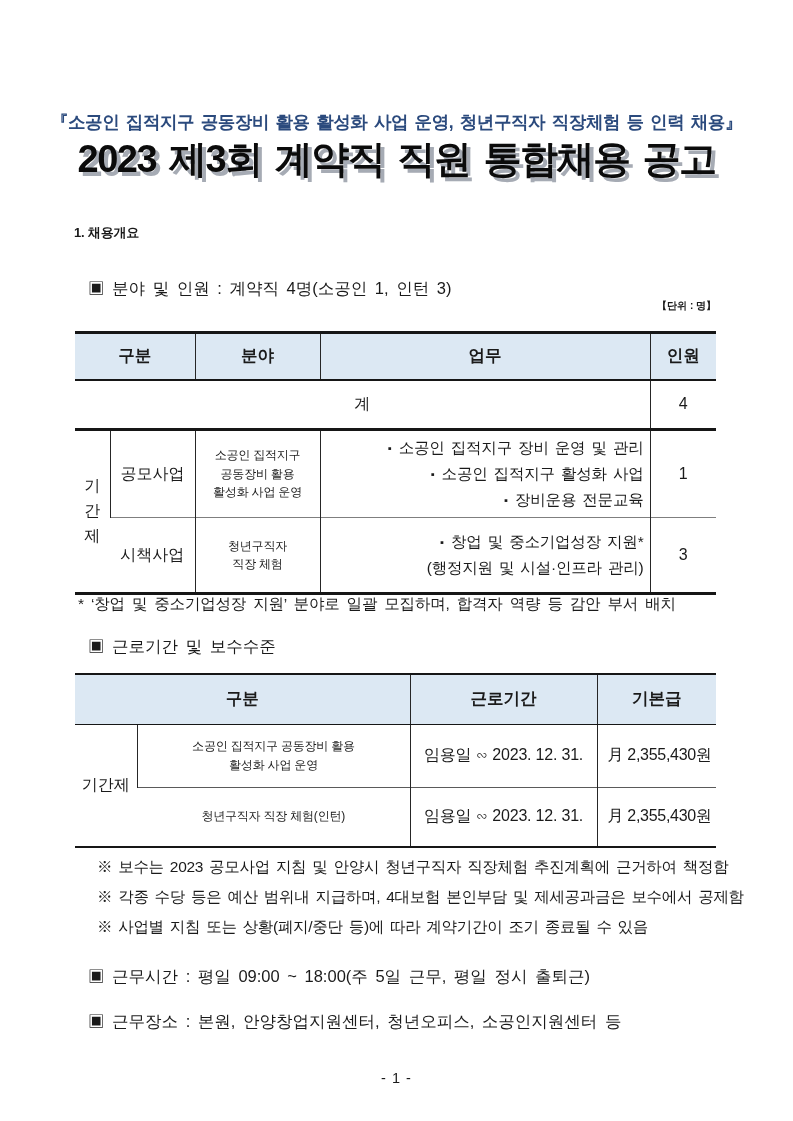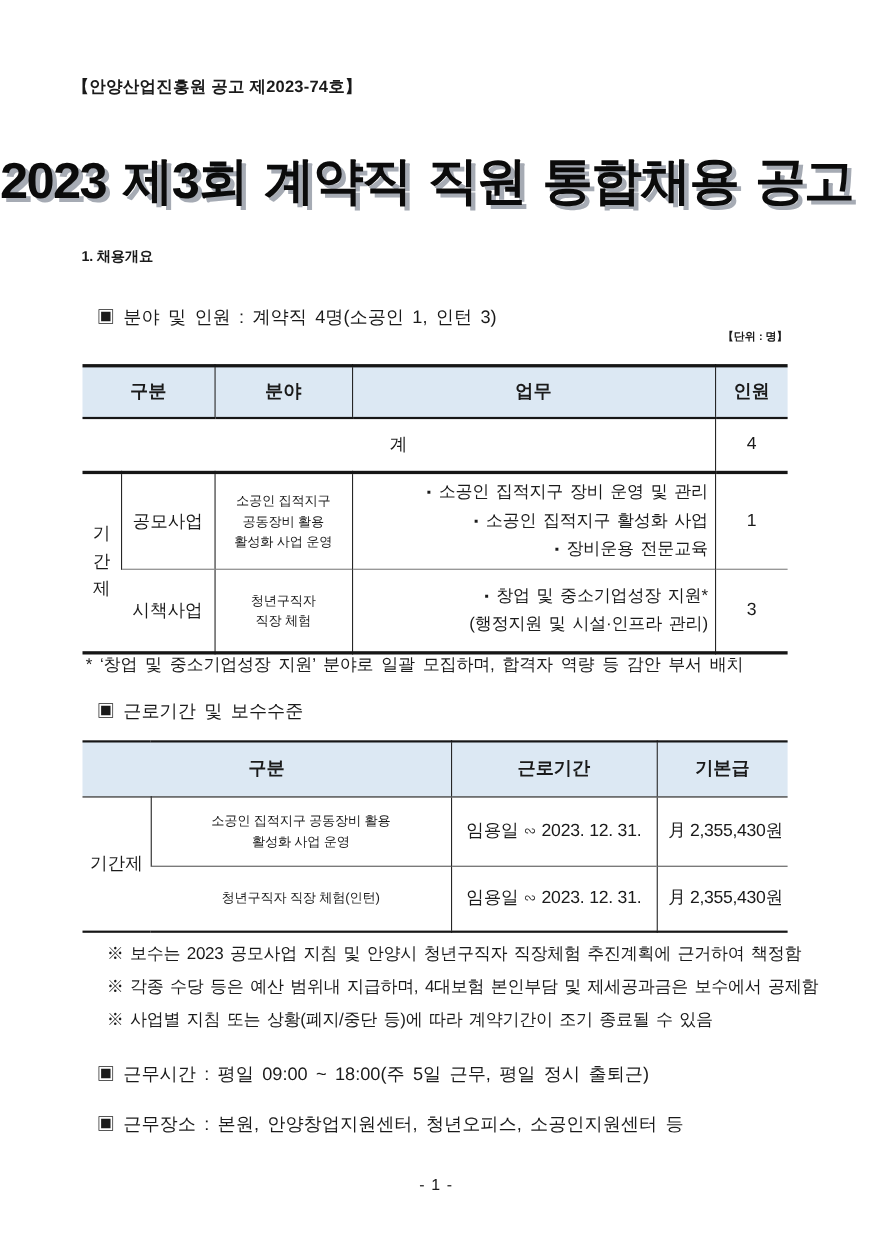--- a/index.html
+++ b/index.html
@@ -11,22 +11,22 @@
   }
   .abs { position:absolute; white-space:nowrap; }
 
   .notice { left:66px; top:70px; font-size:15px; font-weight:700; letter-spacing:.2px; }
 
   .subtitle {
     left:0; right:0; top:110px; text-align:center;
     color:#2b4a7d; font-size:17.5px; font-weight:800; letter-spacing:-.4px; word-spacing:2px;
   }
   .doc-title {
-    left:0; right:0; top:134px; text-align:left;
-    font-size:46px; font-weight:800; color:#0b0b0b; letter-spacing:-1.5px; word-spacing:4px;
+    left:0; right:0; top:134px; text-align:center;
+    font-size:38px; font-weight:800; color:#0b0b0b; letter-spacing:-1.5px; word-spacing:4px;
     text-shadow:4px 4px 0 #a6abb4;
   }
 
   .sec1-heading { left:74px; top:224px; font-size:13px; font-weight:800; letter-spacing:-.2px; }
   .field-line   { left:88px; top:278px; font-size:16.5px; word-spacing:3px; }
   .unit-label   { right:77px; top:299px; font-size:10px; font-weight:700; }
 
   table { border-collapse:collapse; table-layout:fixed; }
   td { vertical-align:middle; text-align:center; font-size:16px; color:#1a1a1a; }
   td + td { border-left:1.5px solid #262626; }
@@ -62,22 +62,22 @@
 
   .work-time  { left:88px; top:966px;  font-size:16.5px; word-spacing:3px; }
   .work-place { left:88px; top:1011px; font-size:16.5px; word-spacing:3px; }
   .page-num   { left:0; right:0; top:1070px; text-align:center; font-size:14.5px; letter-spacing:1px; }
 </style>
 </head>
 <body>
 
 <div class="page">
 
-  <div class="abs notice">【안양산업진흥원 공고 제2023-74호】</div>
 
+  <div class="abs subtitle">『소공인 집적지구 공동장비 활용 활성화 사업 운영, 청년구직자 직장체험 등 인력 채용』</div>
   <div class="abs doc-title">2023 제3회 계약직 직원 통합채용 공고</div>
 
   <div class="abs sec1-heading">1. 채용개요</div>
   <div class="abs field-line">▣ 분야 및 인원 : 계약직 4명(소공인 1, 인턴 3)</div>
   <div class="abs unit-label">【단위 : 명】</div>
 
   <table class="tbl1">
     <colgroup>
       <col style="width:35px">
         <col style="width:85px">

